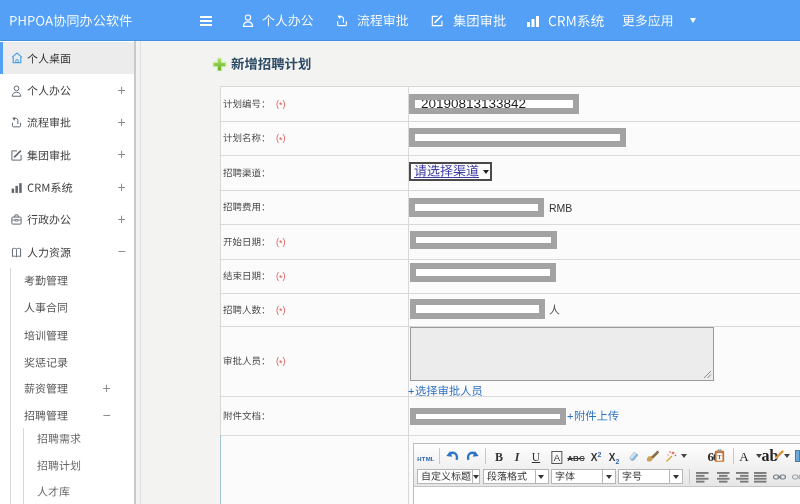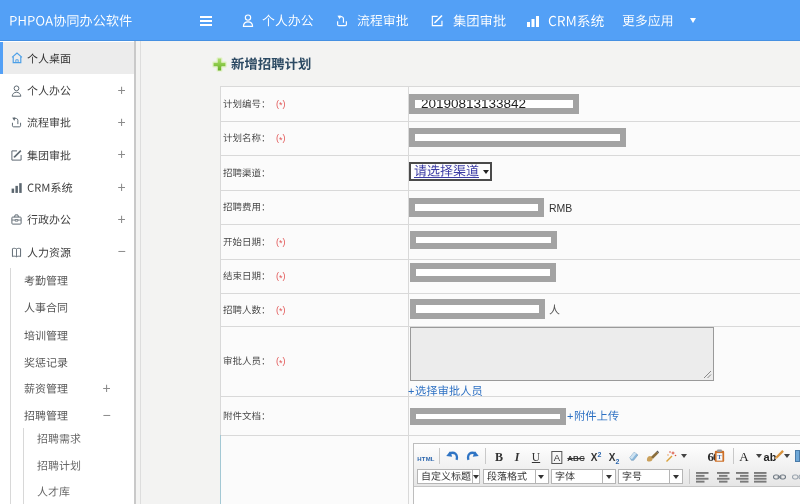--- a/index.html
+++ b/index.html
@@ -345,21 +345,21 @@
 <div class="abs" style="left:713px;top:456.0px;transform:translate(-50%,-50%);font-family:'Liberation Sans'"><b style="font-size:13px;color:#2b2b2b;font-family:'Liberation Serif';letter-spacing:-1px">66</b></div>
 <svg class="abs" style="left:713px;top:449px" width="13" height="14" viewBox="0 0 22 24">
 <rect x="3" y="3" width="16" height="19" rx="2" fill="#cd7029"></rect>
     <rect x="7" y="1" width="8" height="4" rx="1" fill="#999"></rect>
 <rect x="6" y="7" width="10" height="13" fill="#f8f8f8"></rect>
     <text x="11" y="17" font-size="10" text-anchor="middle" fill="#2f5fa8" font-family="Liberation Serif" font-weight="bold">T</text>
   </svg>
 <div class="abs" style="left:733.0px;top:448px;width:1px;height:16px;background:#c9c9c9"></div>
 <div class="abs" style="left:744.0px;top:456.0px;transform:translate(-50%,-50%);font-family:'Liberation Sans'"><span style="font-size:13px;color:#222;font-family:'Liberation Serif'">A</span></div>
 <div class="abs" style="left:756px;top:454px;width:0;height:0;border-left:3px solid transparent;border-right:3px solid transparent;border-top:4px solid #444"></div>
-<div class="abs" style="left:770.0px;top:456.0px;transform:translate(-50%,-50%);font-family:'Liberation Sans'"><b style="font-size:11px;color:#222;font-family:Liberation Sans, sans-serif">ab</b></div>
+<div class="abs" style="left:770.0px;top:456.0px;transform:translate(-50%,-50%);font-family:'Liberation Sans'"><b style="font-size:16px;color:#222;font-family:Liberation Serif, serif">ab</b></div>
 <svg class="abs" style="left:774px;top:449px" width="11" height="11" viewBox="0 0 20 20">
     <path d="M2 18l4-1L18 5l-3-3L3 14z" fill="#d9923a"></path>
     <path d="M2 18l4-1-3-3z" fill="#e8c08a"></path>
   </svg>
 <div class="abs" style="left:784px;top:454px;width:0;height:0;border-left:3px solid transparent;border-right:3px solid transparent;border-top:4px solid #444"></div>
 <div class="abs" style="left:795px;top:450px;width:5px;height:12px;background:#6fa8d8;border:1px solid #4a7ba8"></div>
 <div class="abs" style="left:416.7px;top:468.5px;width:63.5px;height:15.5px;background:#fff;border:1px solid #b5b5b5"></div>
 <div class="abs" style="left:420.7px;top:471.0px">
     <svg style="display:block" width="50.0" height="10.0" viewBox="0 -880 5000 1000">
       <path transform="translate(0,0)" d="M239 -411H774V-264H239ZM239 -482V-631H774V-482ZM239 -194H774V-46H239ZM455 -842C447 -802 431 -747 416 -703H163V81H239V25H774V76H853V-703H492C509 -741 526 -787 542 -830Z M1224 -378C1203 -197 1148 -54 1036 33C1054 44 1085 69 1097 83C1164 25 1212 -51 1247 -144C1339 29 1489 64 1698 64H1932C1935 42 1949 6 1960 -12C1911 -11 1739 -11 1702 -11C1643 -11 1588 -14 1538 -23V-225H1836V-295H1538V-459H1795V-532H1211V-459H1460V-44C1378 -75 1315 -134 1276 -239C1286 -280 1294 -324 1300 -370ZM1426 -826C1443 -796 1461 -758 1472 -727H1082V-509H1156V-656H1841V-509H1918V-727H1558C1548 -760 1522 -810 1500 -847Z M2413 -819C2449 -744 2494 -642 2512 -576L2580 -604C2560 -670 2516 -768 2478 -844ZM2792 -767C2730 -575 2638 -405 2503 -268C2377 -395 2279 -553 2214 -725L2145 -703C2218 -516 2318 -349 2447 -214C2338 -118 2203 -40 2036 15C2050 31 2068 60 2077 79C2249 19 2388 -62 2501 -162C2616 -56 2752 27 2910 79C2922 59 2945 28 2962 12C2808 -35 2672 -114 2558 -216C2701 -361 2798 -539 2869 -743Z M3466 -764V-693H3902V-764ZM3779 -325C3826 -225 3873 -95 3888 -16L3957 -41C3940 -120 3892 -247 3843 -345ZM3491 -342C3465 -236 3420 -129 3364 -57C3381 -49 3411 -28 3425 -18C3479 -94 3529 -211 3560 -327ZM3422 -525V-454H3636V-18C3636 -5 3632 -1 3617 0C3604 0 3557 1 3505 -1C3515 22 3526 54 3529 76C3599 76 3645 74 3674 62C3703 49 3712 26 3712 -17V-454H3956V-525ZM3202 -840V-628H3049V-558H3186C3153 -434 3088 -290 3024 -215C3038 -196 3058 -165 3066 -145C3116 -209 3165 -314 3202 -422V79H3277V-444C3311 -395 3351 -333 3368 -301L3412 -360C3392 -388 3306 -498 3277 -531V-558H3408V-628H3277V-840Z M4176 -615H4380V-539H4176ZM4176 -743H4380V-668H4176ZM4108 -798V-484H4450V-798ZM4695 -530C4688 -271 4668 -143 4458 -77C4471 -65 4488 -42 4494 -27C4722 -103 4751 -248 4758 -530ZM4730 -186C4793 -141 4870 -75 4908 -33L4954 -79C4914 -120 4835 -183 4774 -226ZM4124 -302C4119 -157 4100 -37 4033 41C4049 49 4077 68 4088 78C4125 30 4149 -28 4164 -98C4254 35 4401 58 4614 58H4936C4940 39 4952 9 4963 -6C4905 -4 4660 -4 4615 -4C4495 -5 4395 -11 4317 -43V-186H4483V-244H4317V-351H4501V-410H4049V-351H4252V-81C4222 -105 4197 -136 4178 -176C4183 -214 4186 -255 4188 -298ZM4540 -636V-215H4603V-579H4841V-219H4907V-636H4719C4731 -664 4744 -699 4757 -733H4955V-794H4499V-733H4681C4672 -700 4661 -664 4650 -636Z" fill="#333333"></path>

